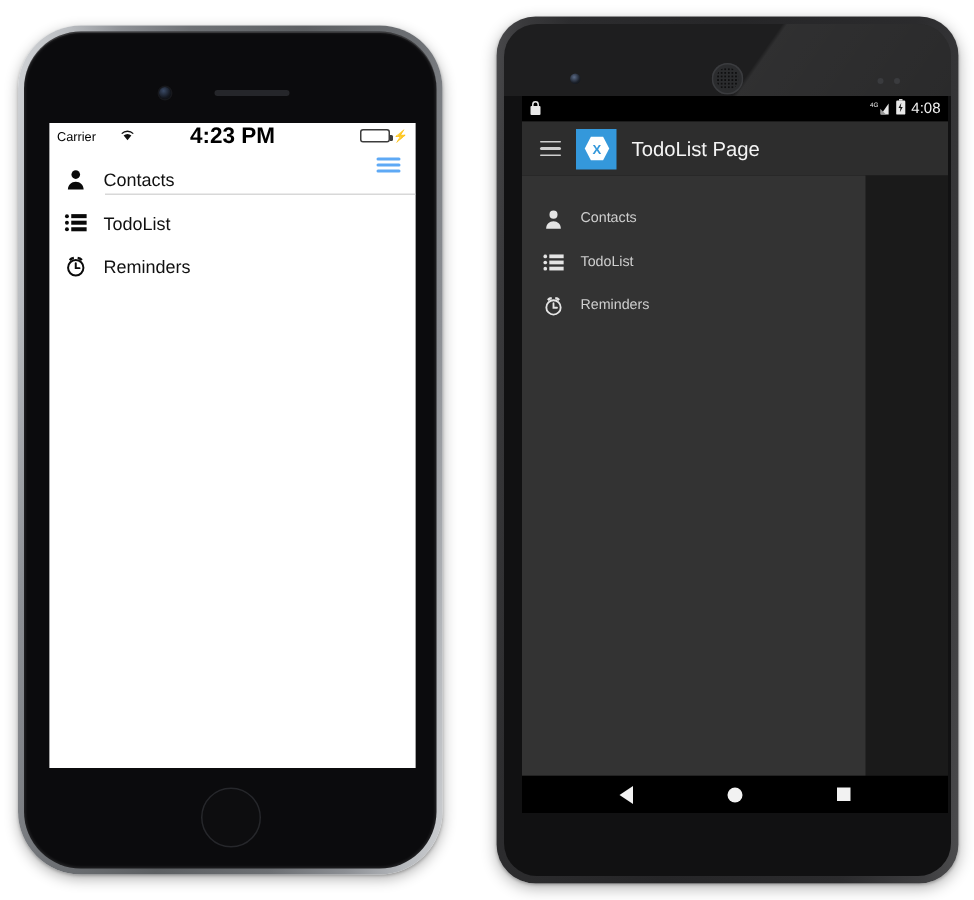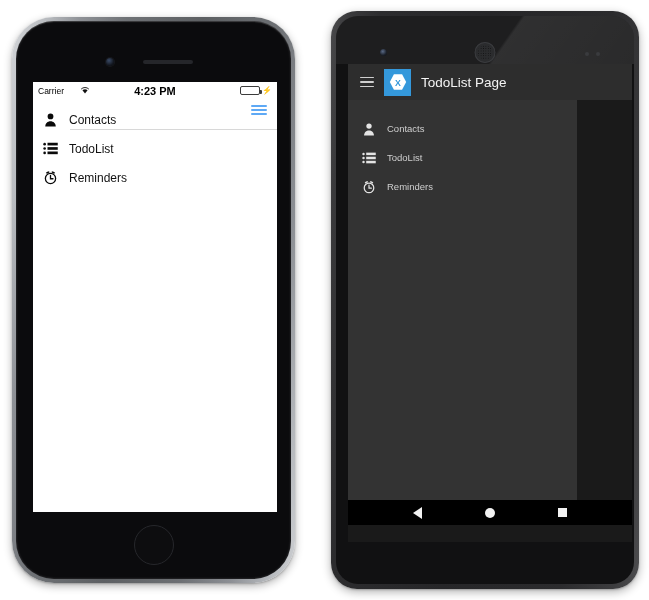--- a/index.html
+++ b/index.html
@@ -54,21 +54,21 @@
 
   
   .ios-statusbar {
     height: 17px; width: 100%;
     display: flex; align-items: center;
     font-size: 8.5px; color: #000;
     padding: 0 5px;
     background: #ffffff;
   }
   .ios-sb-left { display:flex; align-items:center; gap:16px; width: 33%; }
-  .ios-sb-center { width: 34%; text-align:center; font-weight: bold; font-size: 11px; }
+  .ios-sb-center { width: 34%; text-align:center; font-weight: bold; font-size: 15px; }
   .ios-sb-right { width: 33%; display:flex; align-items:center; justify-content:flex-end; gap:2px; }
   .wifi-ico { display:inline-block; }
   .bat-shell {
     width: 20px; height: 9px; border: 1px solid #3c3c3c;
     border-radius: 2px; position: relative; padding: 1px;
   }
   .bat-shell:after {
     content:""; position:absolute; right:-3px; top:2.5px;
     width:2px; height:4px; background:#3c3c3c; border-radius:0 1px 1px 0;
   }
@@ -272,20 +272,47 @@
     <div id="android-glass">
       <div id="and-camera"></div>
       <div id="and-speaker"></div>
       <div id="and-sensors">
           <i></i>
           <i></i>
         </div>
 
       <div id="android-screen">
 
+        <div class="and-statusbar">
+          <div class="and-sb-left">
+            <span>
+              <svg width="8" height="10" viewBox="0 0 12 15">
+                <rect x="1" y="5.4" width="10" height="9" rx="1" fill="#e8e8e8"></rect>
+                <path d="M3.3 5.4 V4 a2.7 2.7 0 0 1 5.4 0 v1.4" fill="none" stroke="#e8e8e8" stroke-width="1.5"></path>
+              </svg>
+            </span>
+          </div>
+          <div class="and-sb-right">
+            <span>
+              <svg width="13" height="10" viewBox="0 0 16 12">
+                <text x="0" y="5.4" font-size="5.2" fill="#e8e8e8" font-family="Liberation Sans, sans-serif">4G</text>
+                <path d="M9 11.3 L15.3 11.3 L15.3 2.4 Z" fill="#e8e8e8"></path>
+                <path d="M8.4 11.3 L8.4 6.6 L13.2 11.3 Z" fill="#9a9a9a"></path>
+              </svg>
+            </span>
+            <span>
+              <svg width="7" height="11" viewBox="0 0 9 14">
+                <rect x="3" y="0" width="3" height="1.3" fill="#e8e8e8"></rect>
+                <rect x="0.6" y="1.3" width="7.8" height="12" rx="1" fill="#e8e8e8"></rect>
+                <path d="M5 3.2 L2.6 7.6 h1.7 l-0.6 3.6 L6.2 6.8 h-1.8 z" fill="#111"></path>
+              </svg>
+            </span>
+            <span class="and-time">4:08</span>
+          </div>
+        </div>
 
         <div class="and-appbar">
           <div class="and-ham">
             <span></span>
               <span></span>
               <span></span>
           </div>
           <div class="xam-logo">
             <svg width="20" height="20" viewBox="0 0 24 24">
               <path d="M7.1 2.6 h9.8 L21.8 12 l-4.9 9.4 H7.1 L2.2 12 Z" fill="#ffffff"></path>

